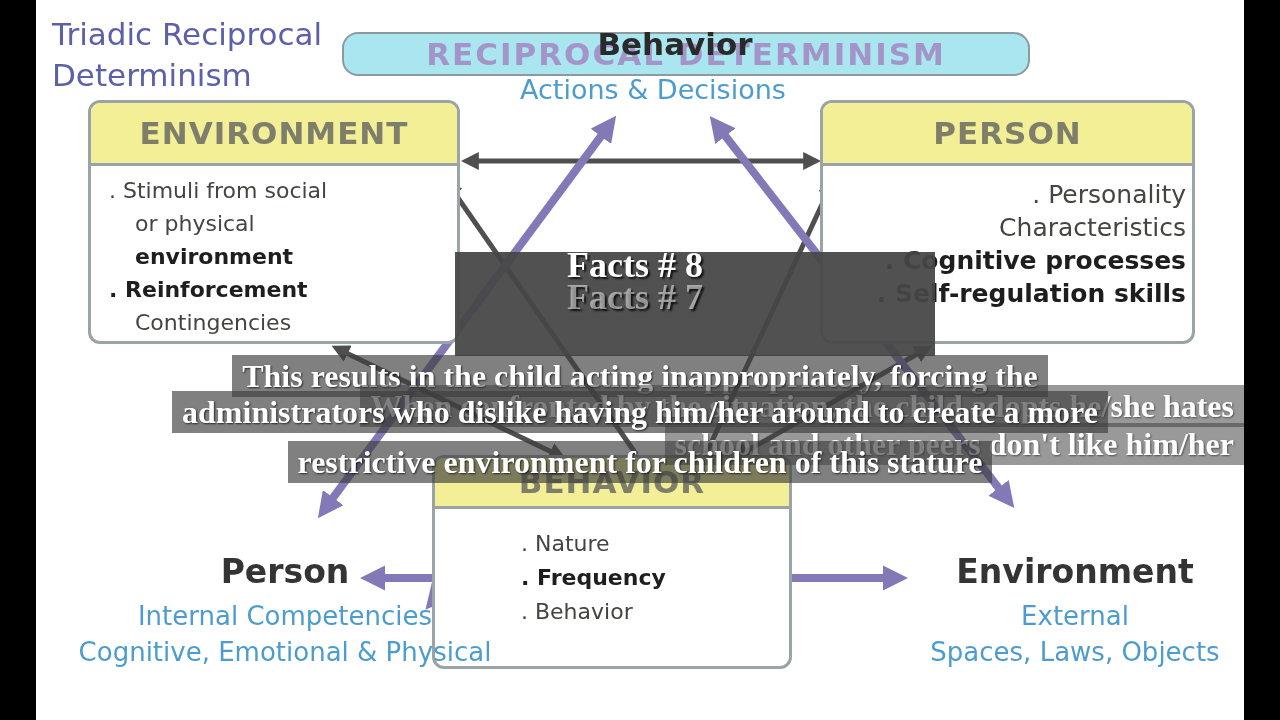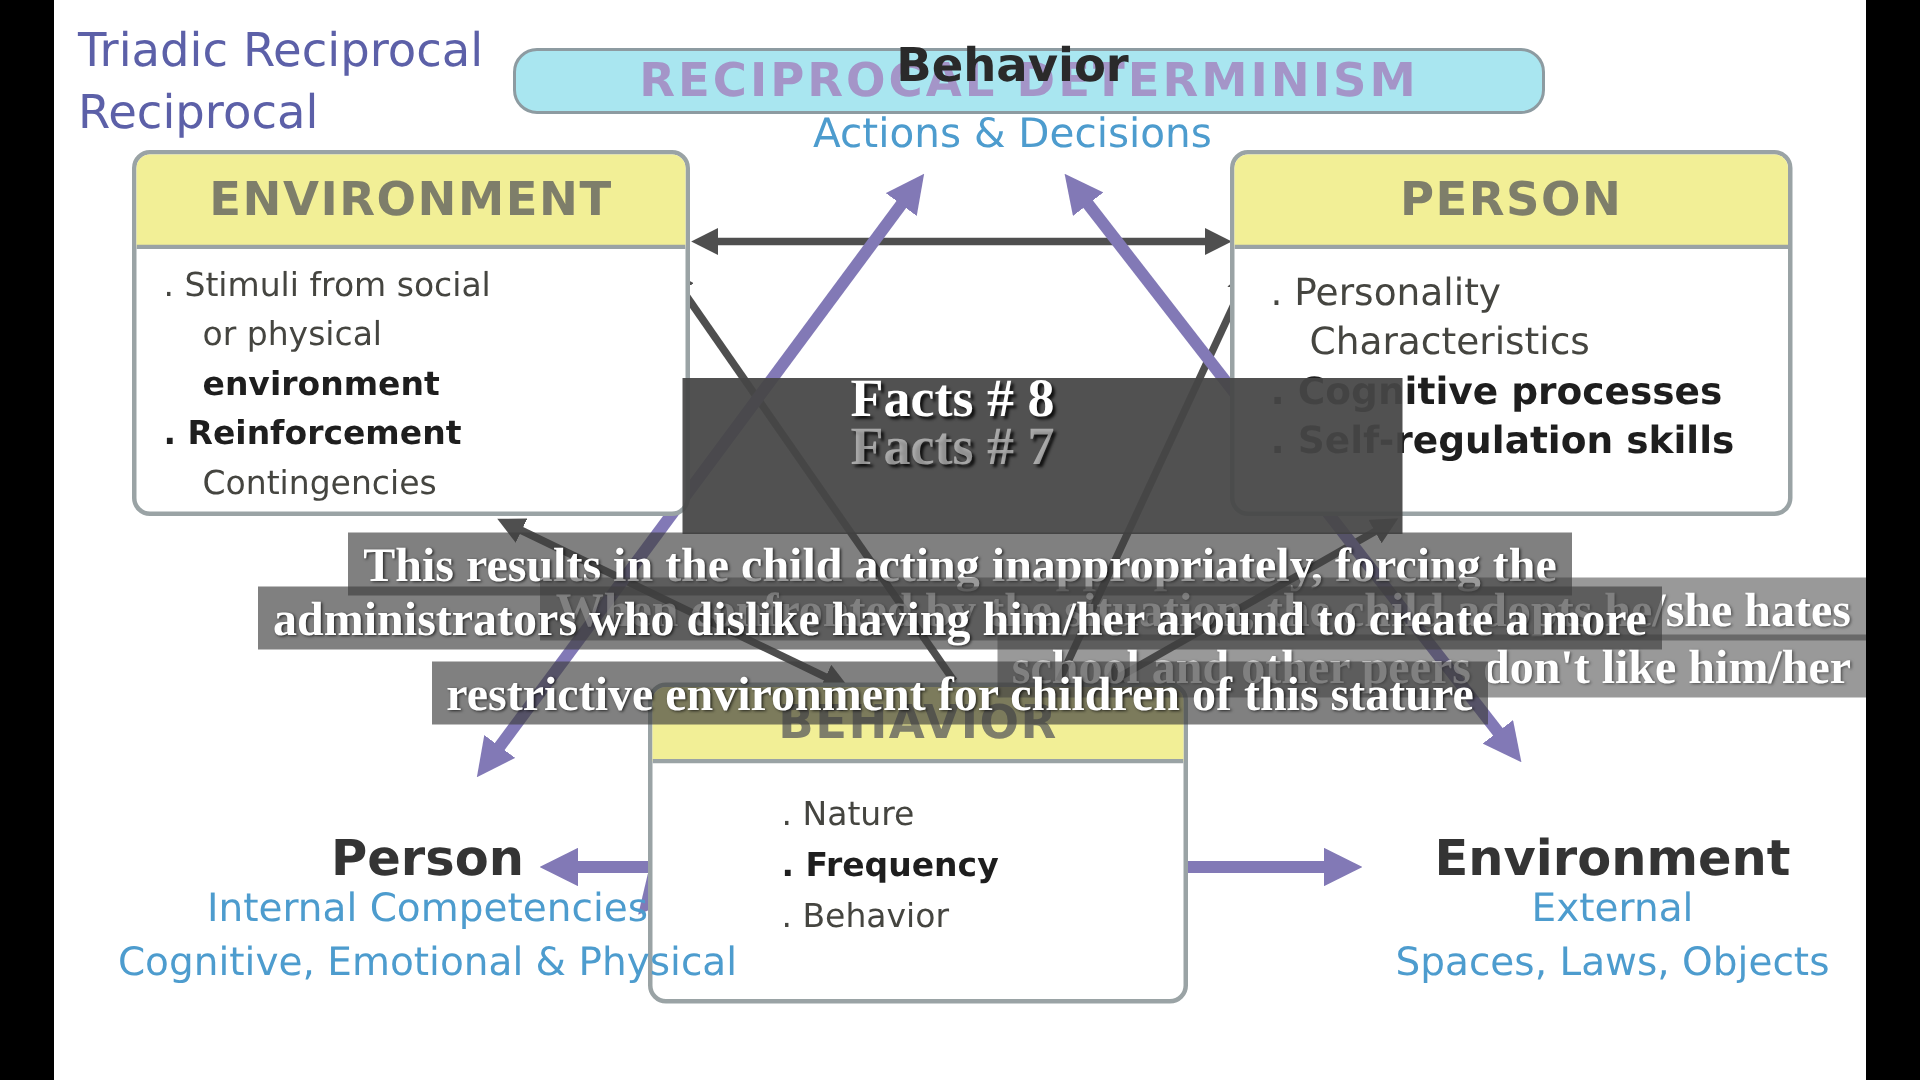--- a/index.html
+++ b/index.html
@@ -21,49 +21,49 @@
     display:flex; align-items:center; justify-content:center;
     font-size:31px; font-weight:bold; letter-spacing:2px; color:var(--banner-text,#a495c8);
     box-sizing:border-box;
     text-align:right;
   }
   .behavior-heading {
     position:absolute; left:560px; top:26px; width:230px; z-index:2; text-align:center;
     font-size:31px; font-weight:bold; color:var(--dark-text,#2a2a2a);
   }
   .behavior-subtitle {
-    position:absolute; left:520px; top:74px; width:310px; z-index:2; text-align:center;
+    position:absolute; left:520px; top:74px; width:310px; z-index:2; text-align:left;
     font-size:27px; color:var(--blue-text,#4d9cce);
   }
 
   .node-box {
     position:absolute; background:#fff; border:3px solid var(--box-border,#9aa3a5);
     border-radius:12px; z-index:2; box-sizing:border-box;
   }
   .box-header {
     height:60px; background:var(--header-yellow,#f2ef96);
     border-bottom:3px solid var(--box-border,#9aa3a5); border-radius:9px 9px 0 0;
     display:flex; align-items:center; justify-content:center;
     font-size:31px; font-weight:bold; letter-spacing:1px; color:var(--header-text,#7e7e6a);
   }
   .box-body { font-size:22px; line-height:33px; color:var(--body-text,#454540); }
   .box-body .indent { padding-left:26px; }
   .box-body .bold { font-weight:bold; color:#1e1e1e; }
 
   .env-box  { left:88px;  top:100px; width:372px; height:244px; }
   .env-box .box-body { padding:8px 8px 0 18px; }
   .per-box  { left:820px; top:100px; width:375px; height:244px; }
-  .per-box .box-body { padding:12px 6px 0 24px; font-size:25px; }
+  .per-box .box-body { padding:12px 6px 0 24px; font-size:25px;text-align:right; }
   .beh-box  { left:432px; top:455px; width:360px; height:214px; }
   .beh-box .box-header { height:48px; border-radius:9px 9px 0 0; }
   .beh-box .box-body { padding:18px 0 0 86px; line-height:34px; }
 
   .corner { position:absolute; z-index:2; text-align:center; }
   .corner-title { font-size:33px; font-weight:bold; color:#343434; }
-  .corner-sub { font-size:26px; color:var(--blue-text,#4d9cce); }
+  .corner-sub { font-size:26px; color:var(--blue-text,#4d9cce); margin-top:10px; }
   .corner-sub2 { font-size:26px; color:var(--blue-text,#4d9cce); margin-top:6px; }
   .person-corner { left:60px; top:552px; width:450px; }
   .env-corner { left:900px; top:552px; width:350px; }
 
   .arrows { position:absolute; left:0; top:0; z-index:1; }
   .mp { fill:var(--purple-arrow,#8279b6); }
   .md { fill:var(--dark-arrow,#4f4f4f); }
   .pline { stroke:var(--purple-arrow,#8279b6); stroke-width:8; }
   .dline { stroke:var(--dark-arrow,#4f4f4f); stroke-width:5; }
 
@@ -109,21 +109,21 @@
     <line class="dline" x1="449" y1="185" x2="636" y2="454" marker-start="url(#mdark)"></line>
     <line class="dline" x1="831" y1="185" x2="706" y2="454" marker-start="url(#mdark)"></line>
     <line class="pline" x1="610" y1="124" x2="324" y2="510" marker-start="url(#mpurple)" marker-end="url(#mpurple)"></line>
     <line class="pline" x1="716" y1="124" x2="1008" y2="500" marker-start="url(#mpurple)" marker-end="url(#mpurple)"></line>
     <line class="pline" x1="370" y1="578" x2="898" y2="578" marker-start="url(#mpurple)" marker-end="url(#mpurple)"></line>
     <line class="pline" x1="542" y1="470" x2="432" y2="602" marker-end="url(#mpurple)"></line>
   </svg>
 
   <div class="slide-title">
     <div>Triadic Reciprocal</div>
-    <div>Reciprocal</div>
+    <div>Determinism</div>
   </div>
 
   <div class="banner">
     <span>RECIPROCAL DETERMINISM</span>
   </div>
 
   <div class="behavior-heading">Behavior</div>
   <div class="behavior-subtitle">Actions &amp; Decisions</div>
 
   <div class="node-box env-box">

